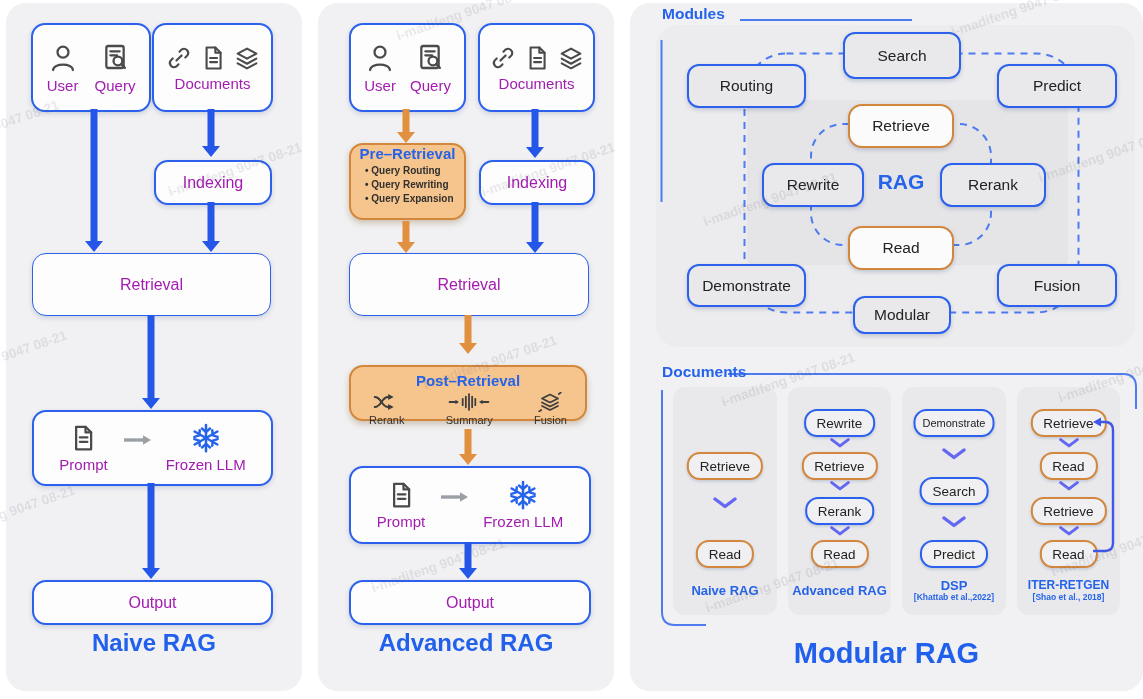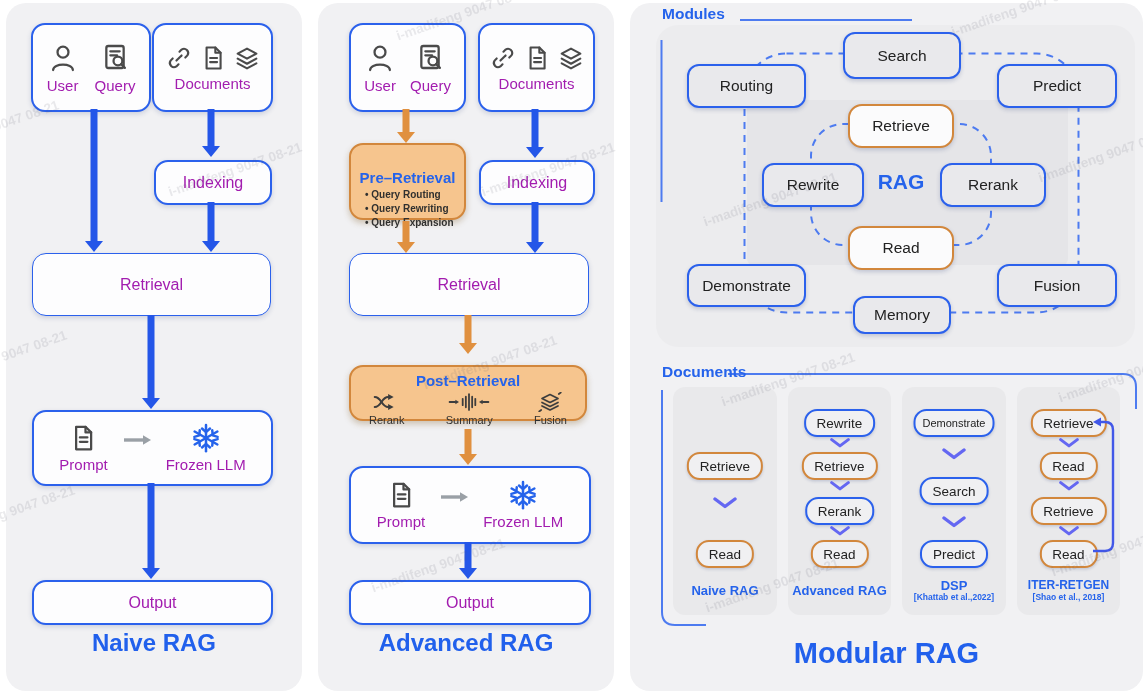--- a/index.html
+++ b/index.html
@@ -241,21 +241,21 @@
 
     <div class="arr orange" style="left:78px;top:106px;height:34px;">
         <div class="shaft"></div>
         <div class="head"></div>
       </div>
     <div class="arr blue" style="left:207px;top:106px;height:49px;">
         <div class="shaft"></div>
         <div class="head"></div>
       </div>
 
-    <div class="obox" style="left:31px;top:140px;width:117px;height:77px;padding-top:24px;box-sizing:border-box;">
+    <div class="obox" style="left:31px;top:140px;width:117px;height:77px;padding-top:0;box-sizing:border-box;">
       <div class="otitle">Pre–Retrieval</div>
       <div class="bullet">Query Routing</div>
       <div class="bullet">Query Rewriting</div>
       <div class="bullet">Query Expansion</div>
     </div>
 
     <div class="box" style="left:161px;top:157px;width:112px;height:41px;">
       <span class="lbl">Indexing</span>
     </div>
 
@@ -419,21 +419,21 @@
   <div class="mod orange" style="left:848px;top:226px;width:102px;height:40px;">
       <span>Read</span>
     </div>
   <div class="mod" style="left:687px;top:264px;width:115px;height:39px;">
       <span>Demonstrate</span>
     </div>
   <div class="mod" style="left:997px;top:264px;width:116px;height:39px;">
       <span>Fusion</span>
     </div>
   <div class="mod" style="left:853px;top:296px;width:94px;height:34px;">
-      <span>Memory</span>
+      <span>Modular</span>
     </div>
 
   <div class="seclabel" style="left:662px;top:363px;">Documents</div>
 
   <div class="card" style="left:673px;">
     <div class="pill orange" style="top:65px;">Retrieve</div>
     <div class="chev" style="top:110px;">
         <svg width="26" height="12" viewBox="0 0 26 12" fill="none" stroke="#6467f2" stroke-width="3.4" stroke-linecap="round" stroke-linejoin="round">
           <path d="M3 2 L13 9.5 L23 2"></path>
         </svg>

